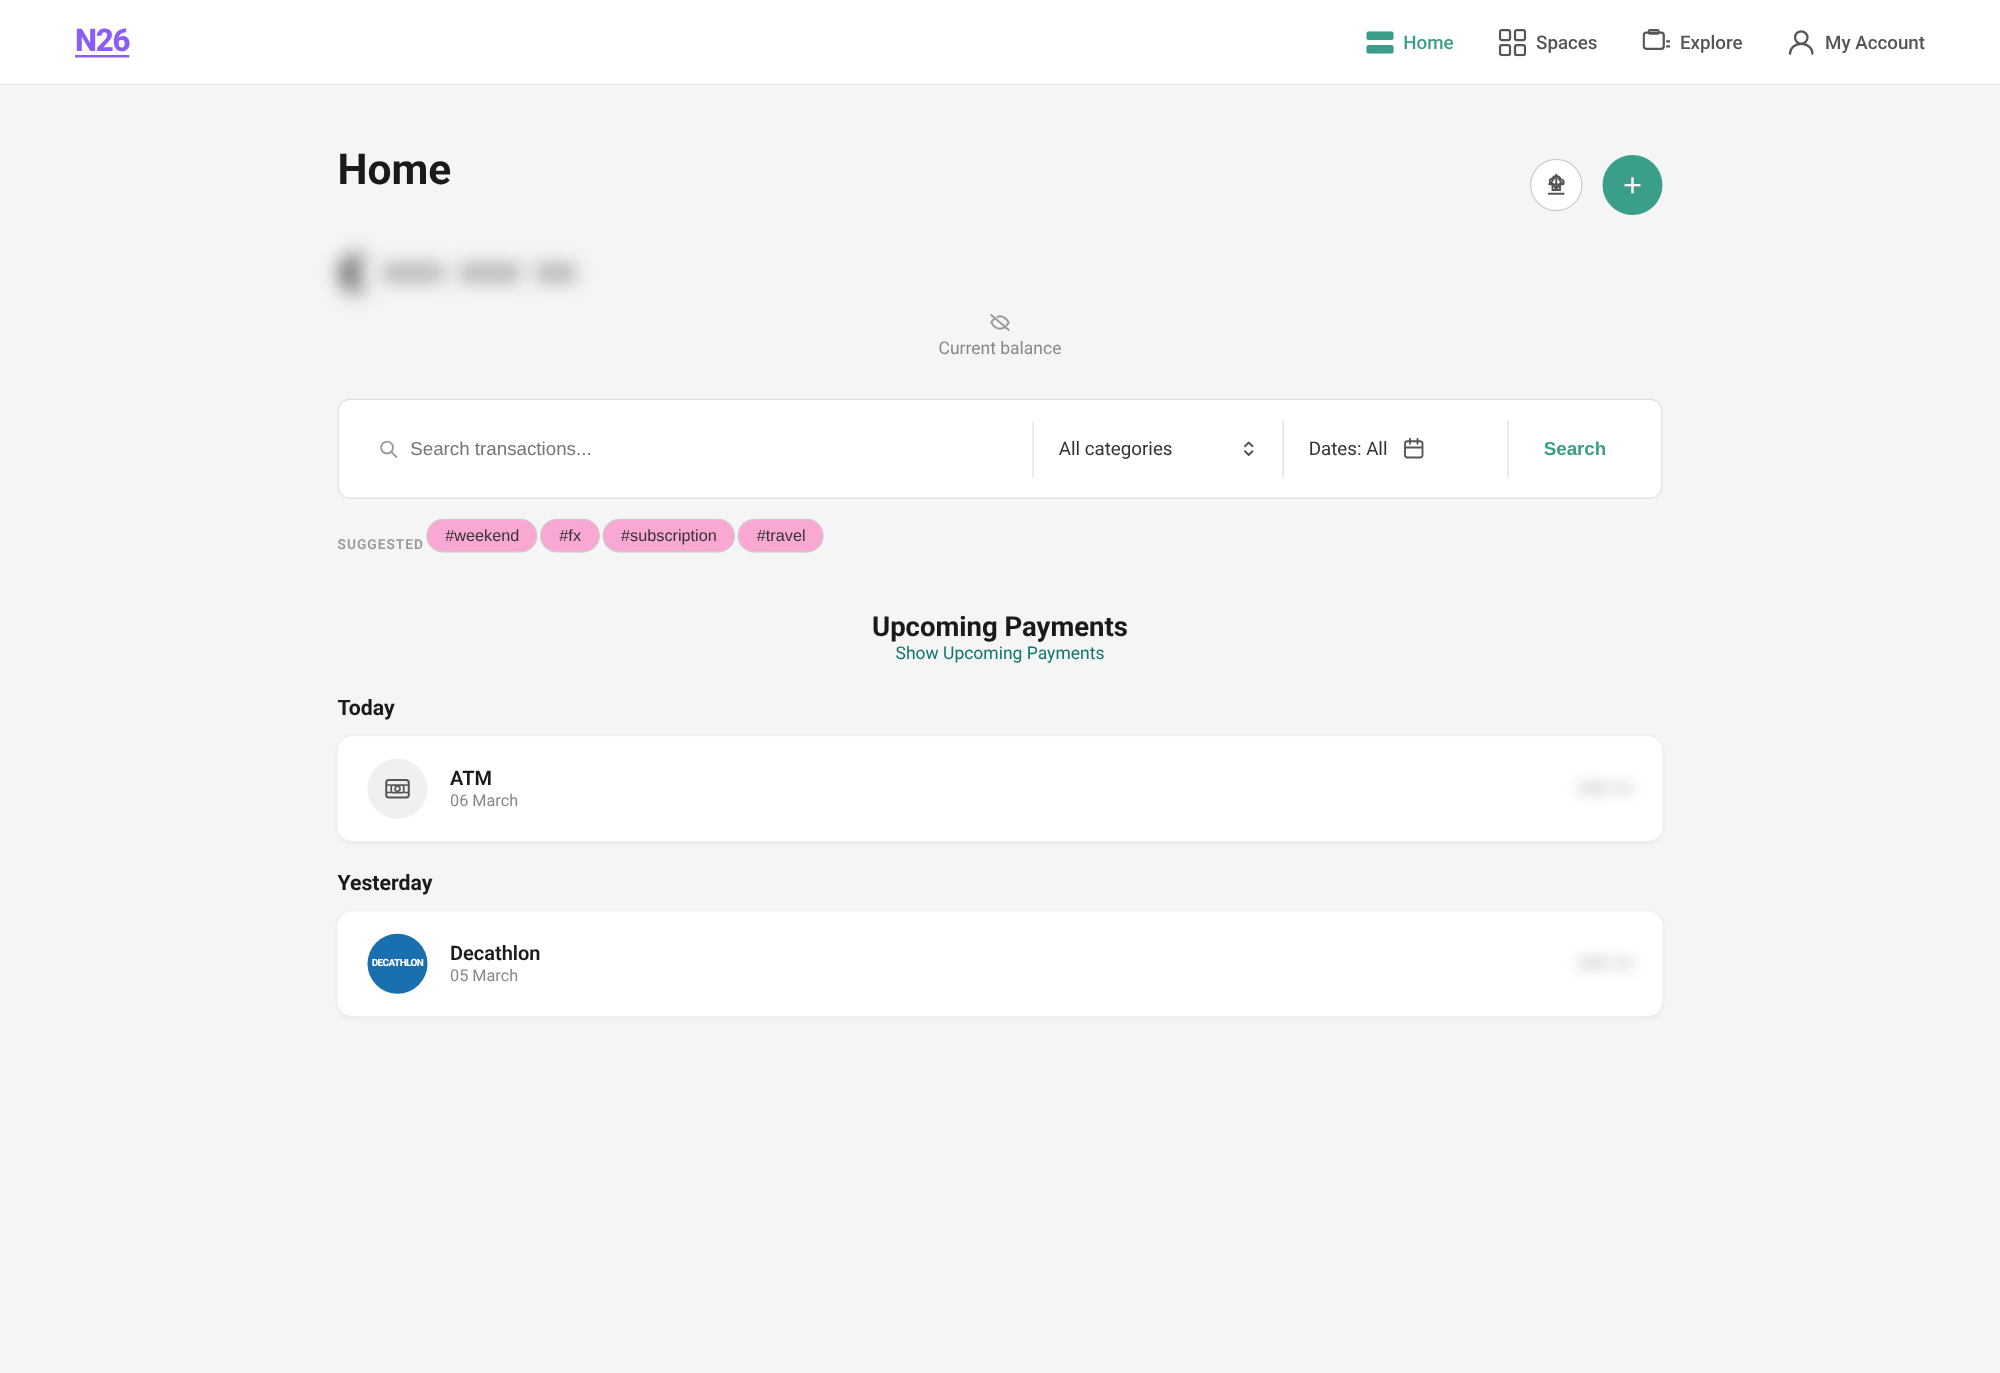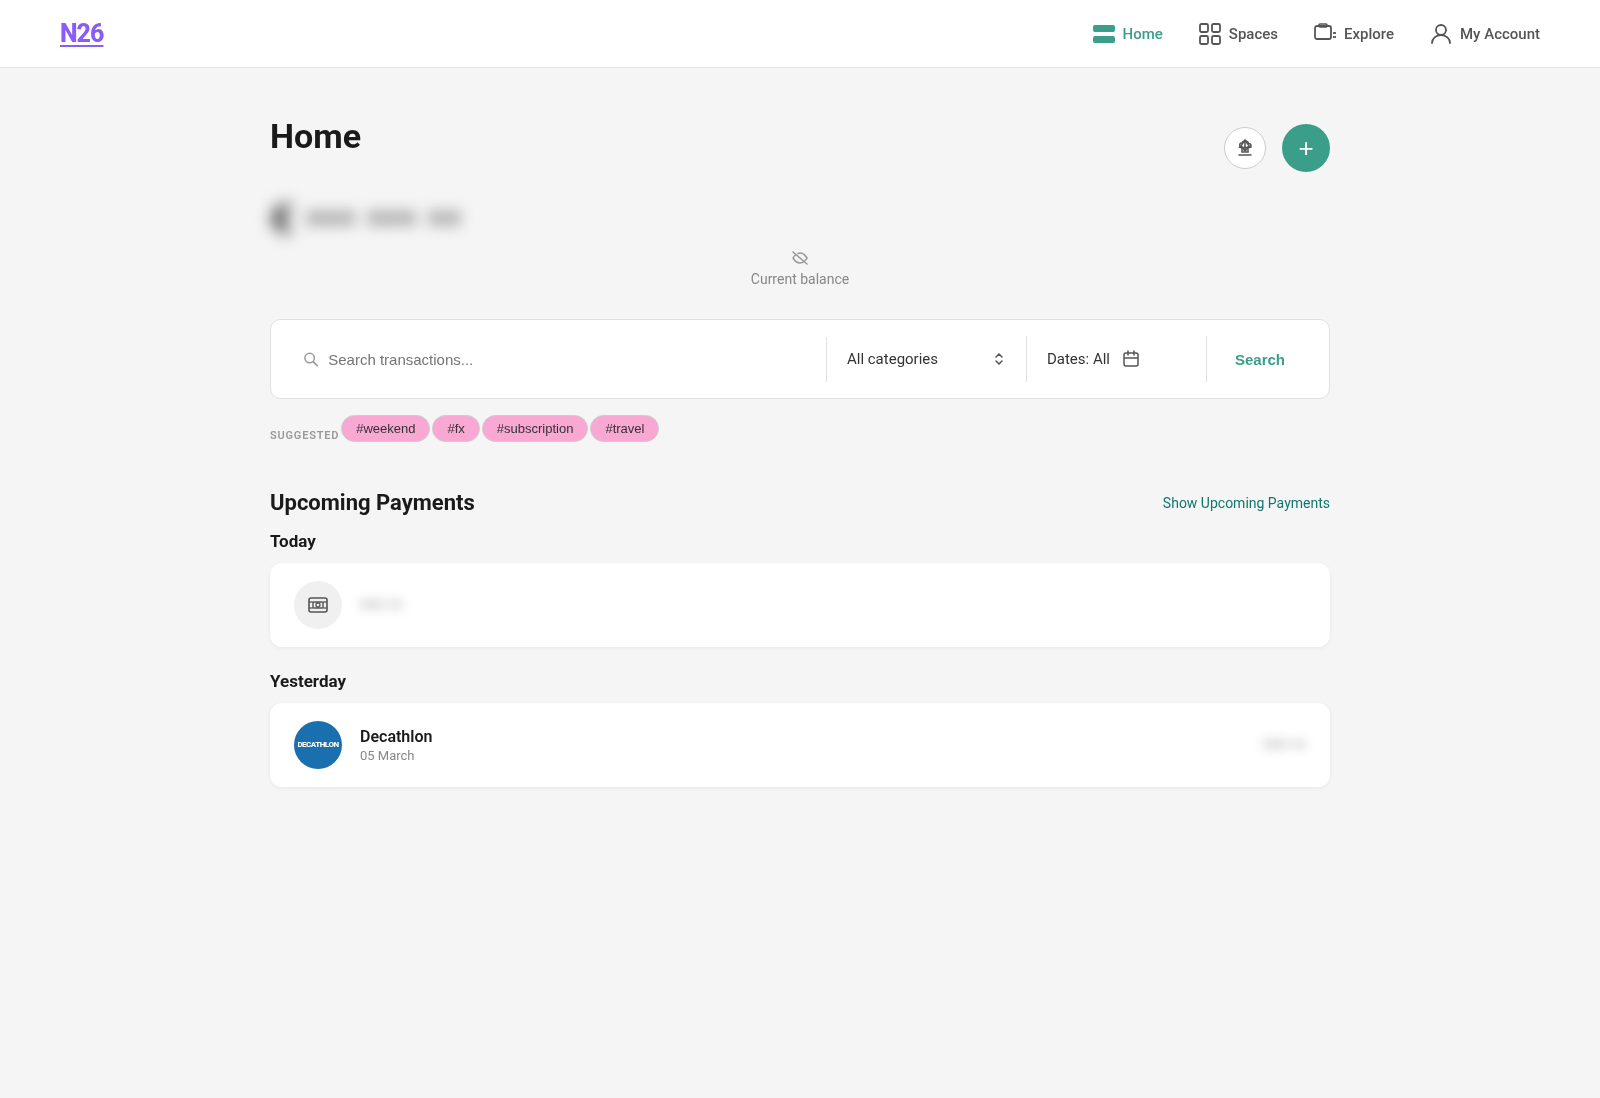--- a/index.html
+++ b/index.html
@@ -220,21 +220,22 @@
       color: #333;
       cursor: pointer;
       background: #f9a8d4;
     }
 
     
     .section-header {
       display: flex;
       align-items: center;
       justify-content: space-between;
-      margin-bottom: 16px;
+      margin-bottom: 26px;
+      flex-direction: column;
     }
     .section-title {
       font-size: 22px;
       font-weight: 700;
       color: #1a1a1a;
     }
     .show-link {
       font-size: 14px;
       color: #0f766e;
       cursor: pointer;
@@ -437,20 +438,24 @@
       <svg width="24" height="24" viewBox="0 0 24 24" fill="none">
         <rect x="3" y="5" width="18" height="14" rx="2" stroke="#555" stroke-width="1.6"></rect>
         <rect x="7" y="9" width="10" height="6" rx="1" stroke="#555" stroke-width="1.4"></rect>
         <circle cx="12" cy="12" r="2" stroke="#555" stroke-width="1.3"></circle>
         <line x1="3" y1="9" x2="7" y2="9" stroke="#555" stroke-width="1.3"></line>
         <line x1="17" y1="9" x2="21" y2="9" stroke="#555" stroke-width="1.3"></line>
         <line x1="3" y1="15" x2="7" y2="15" stroke="#555" stroke-width="1.3"></line>
         <line x1="17" y1="15" x2="21" y2="15" stroke="#555" stroke-width="1.3"></line>
       </svg>
     </div>
+    <div class="tx-info">
+      <div class="tx-name">ATM</div>
+      <div class="tx-date">06 March</div>
+    </div>
     <div class="tx-amount">•••• ••</div>
   </div>
 
   <div class="tx-group-label">Yesterday</div>
   <div class="tx-card">
     <div class="tx-icon-wrap decathlon">
       <div class="decathlon-logo">DECATHLON</div>
     </div>
     <div class="tx-info">
       <div class="tx-name">Decathlon</div>

